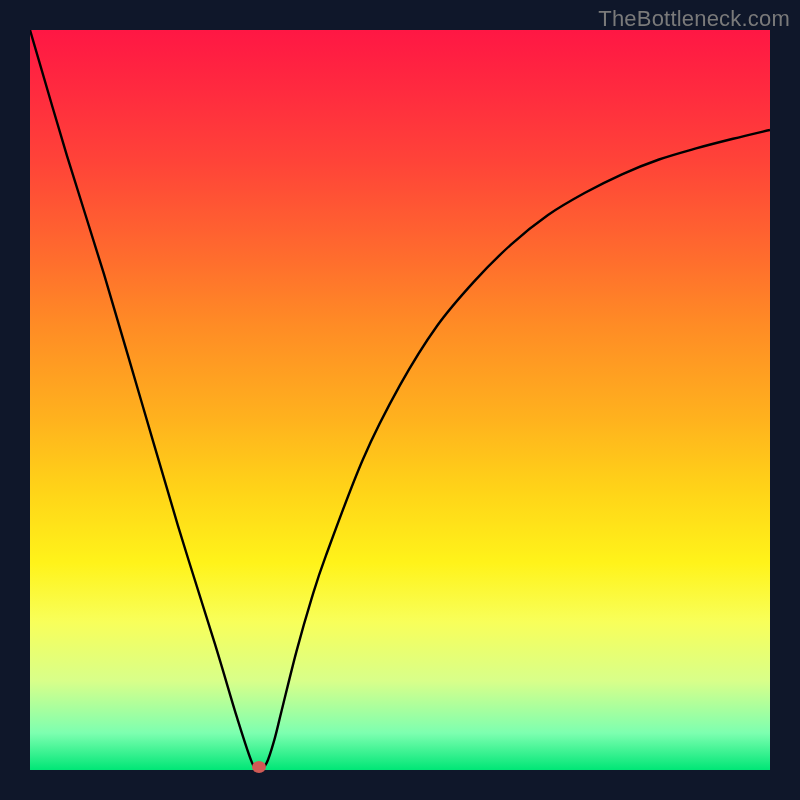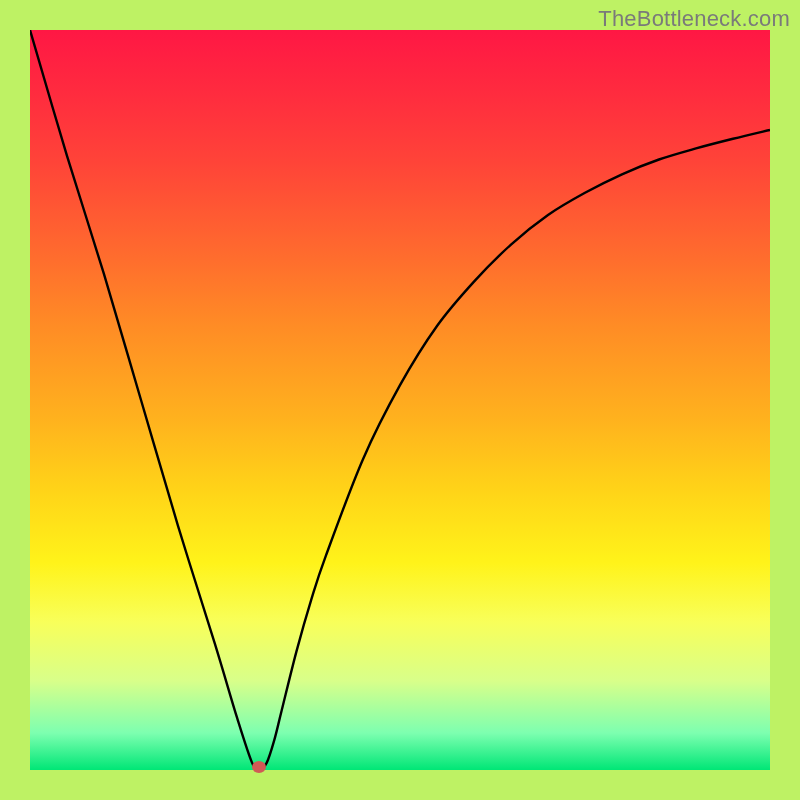--- a/index.html
+++ b/index.html
@@ -8,21 +8,21 @@
     width: 800px;
     height: 800px;
     background: #000;
     overflow: hidden;
     font-family: Arial, Helvetica, sans-serif;
   }
   .frame {
     position: relative;
     width: 800px;
     height: 800px;
-    background: #bef264;
+    background: #0f172a;
   }
   .plot-area {
     position: absolute;
     left: 30px;
     top: 30px;
     width: 740px;
     height: 740px;
     background: linear-gradient(to bottom,
       #ff1744 0%,
       #ff2a3f 8%,

